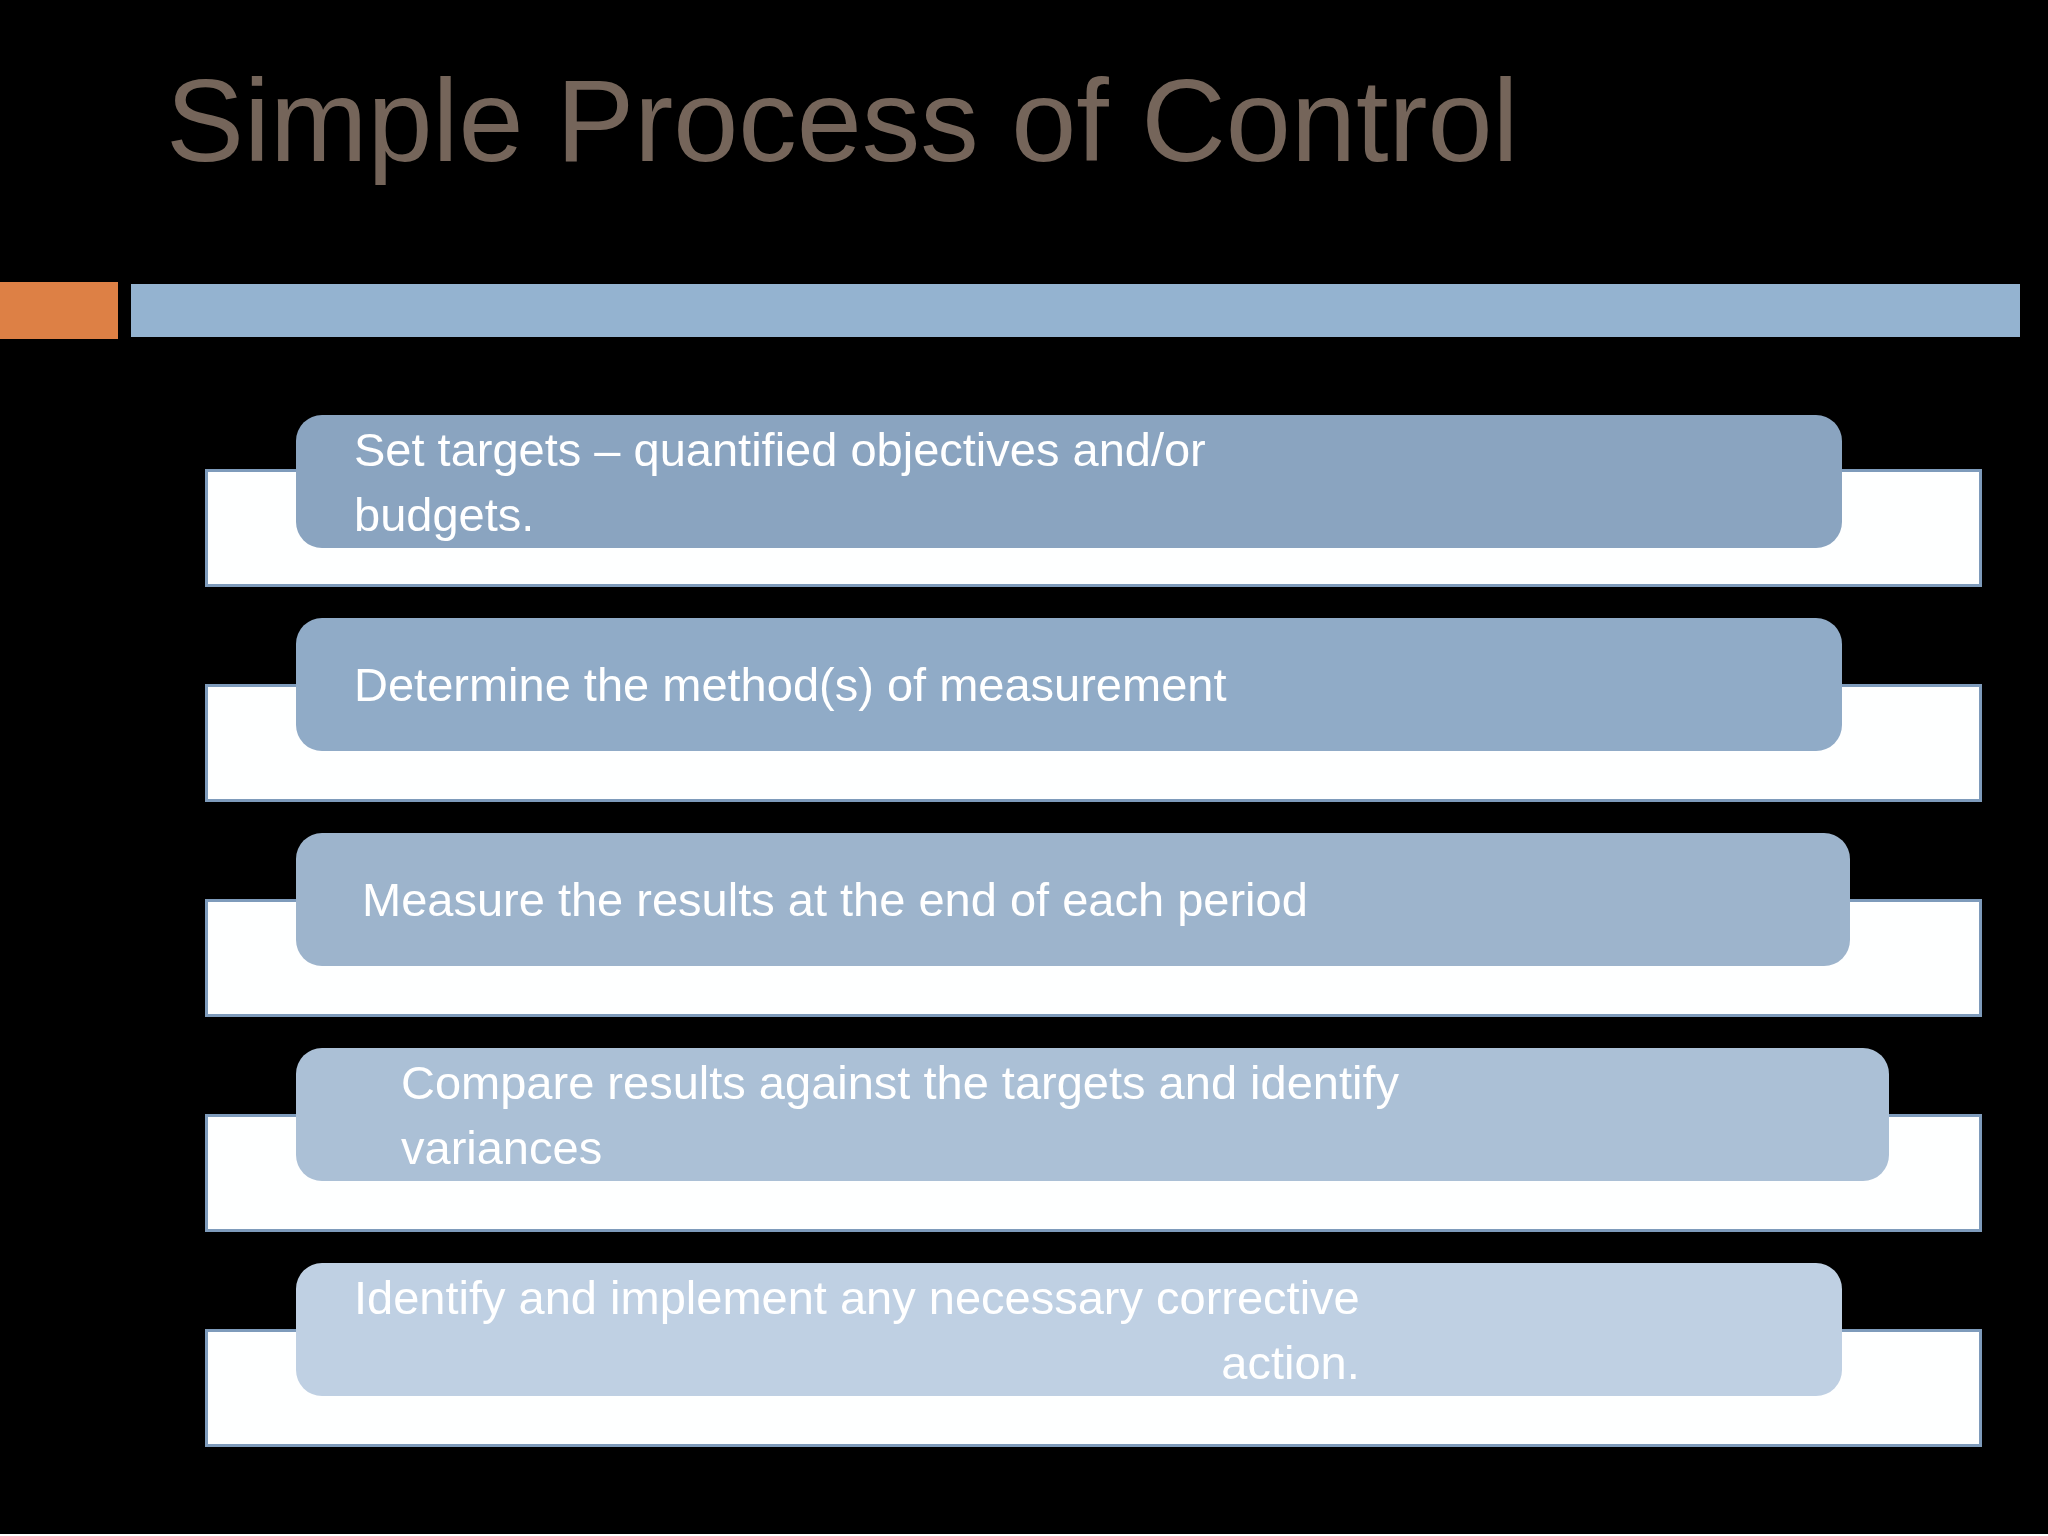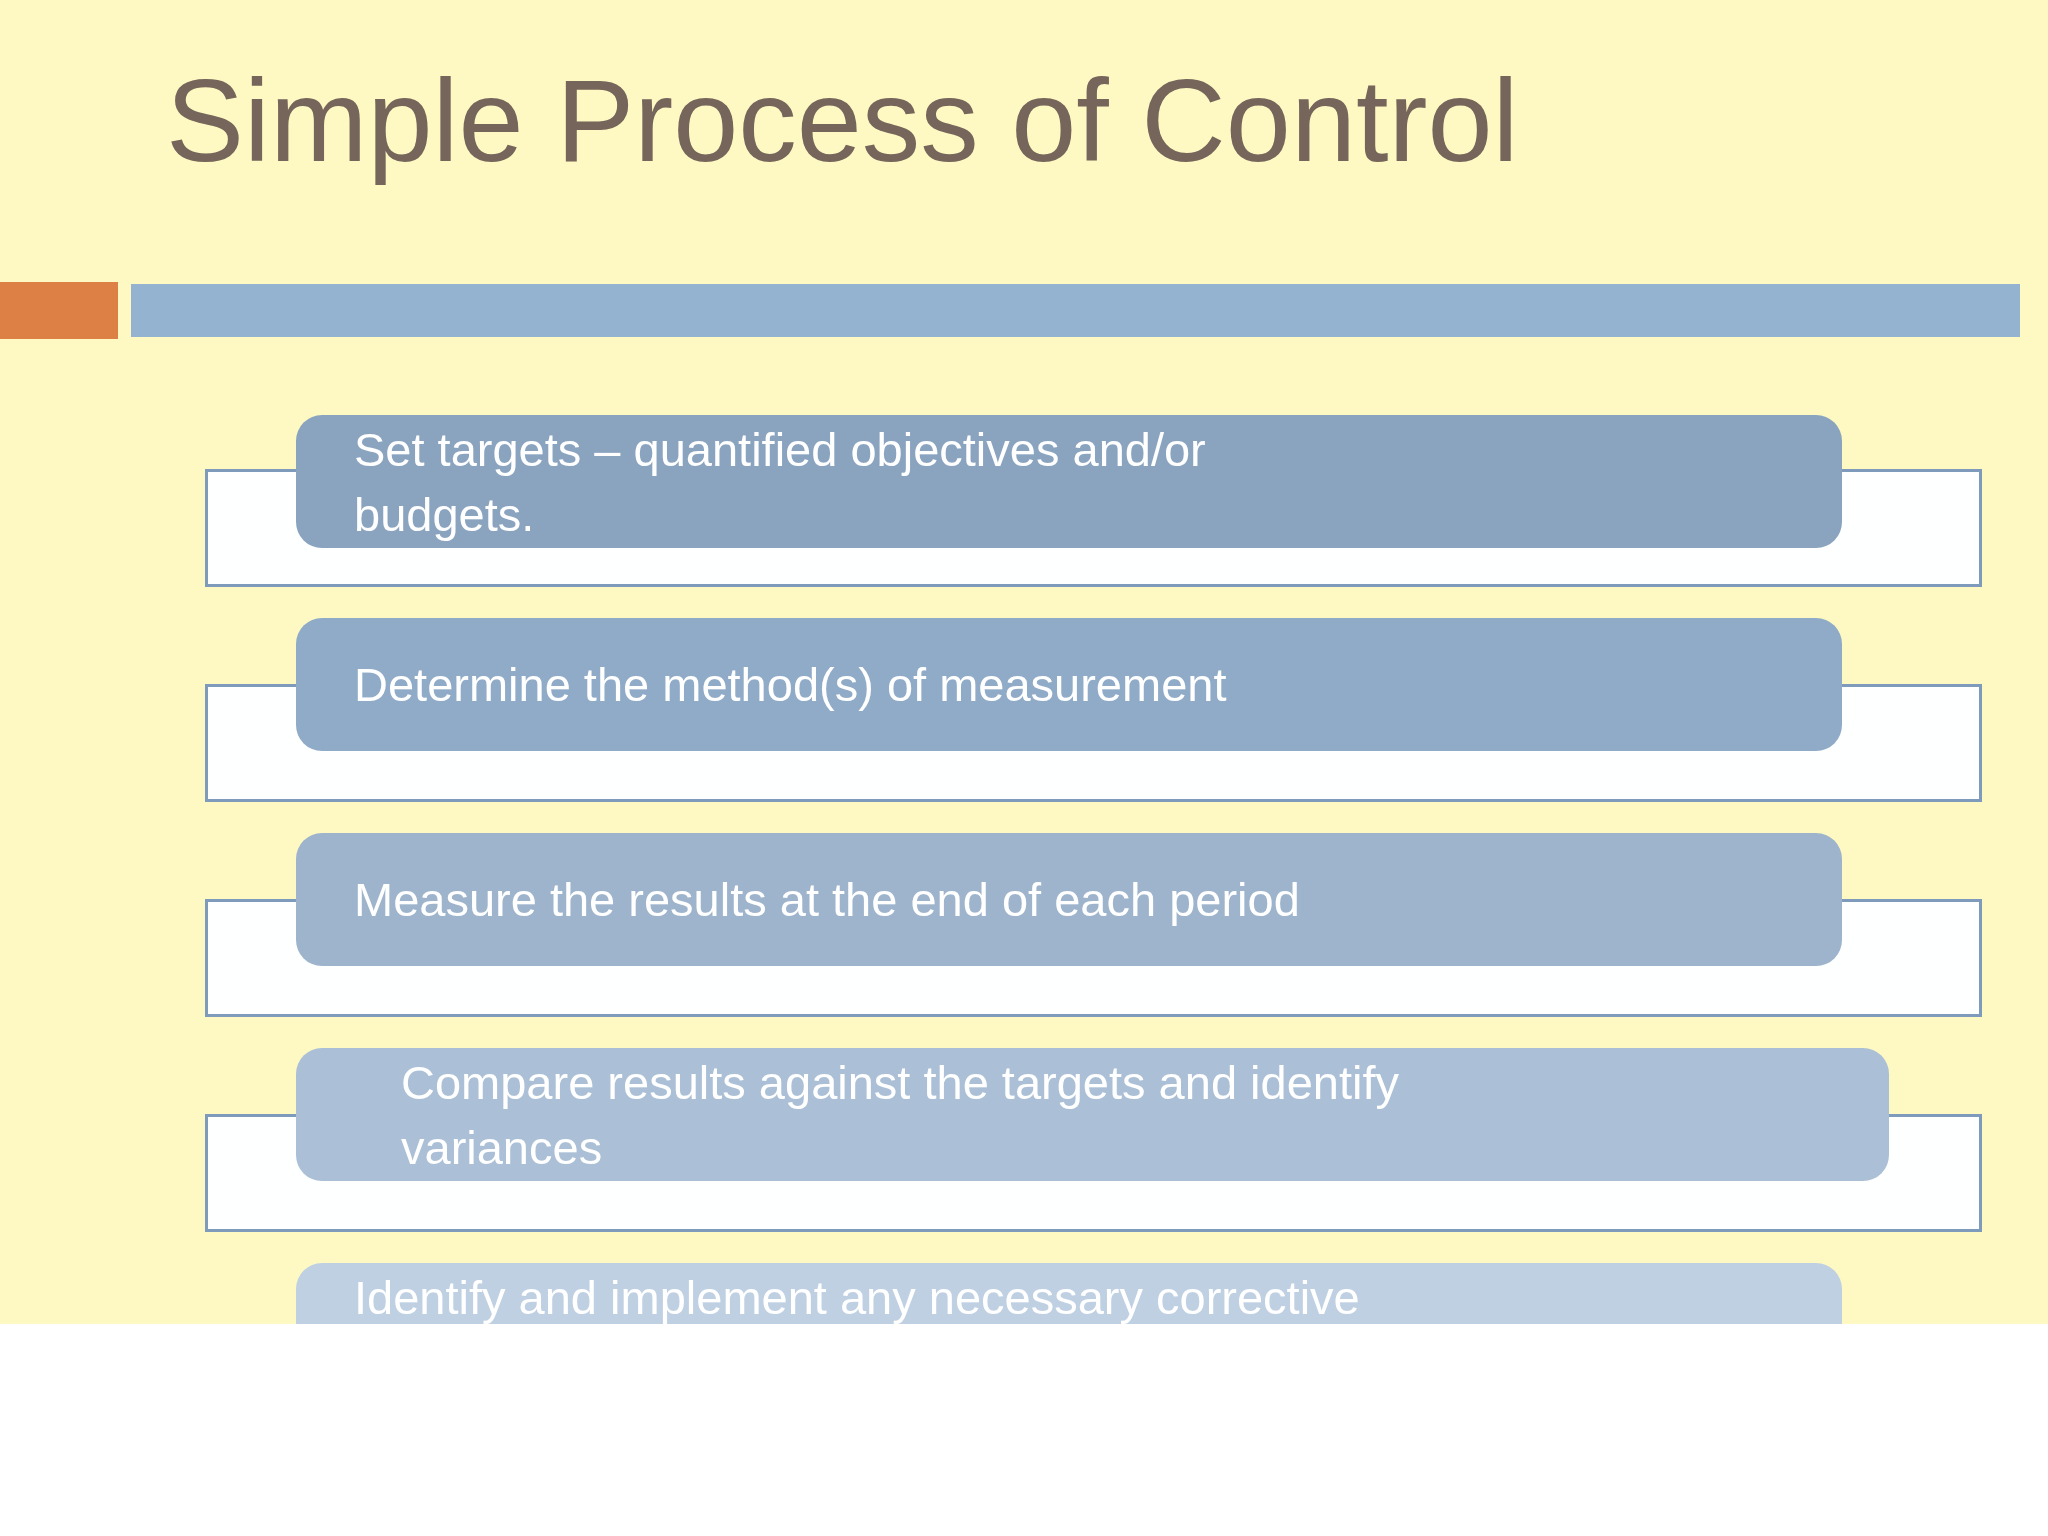--- a/index.html
+++ b/index.html
@@ -1,20 +1,20 @@
 <!DOCTYPE html>
 <html><head>
 <meta charset="utf-8">
 <style>
   html, body { margin: 0; padding: 0; background: #ffffff; }
   #slide {
     position: relative;
     width: 2048px;
-    height: 1324px;
-    background: #fef9c3;
+    height: 1534px;
+    background: #000000;
     overflow: hidden;
     font-family: "Liberation Sans", sans-serif;
   }
   #slide-title {
     position: absolute;
     left: 166px;
     top: 48px;
     font-size: 117px;
     line-height: 1.25;
     font-weight: 400;
@@ -75,21 +75,21 @@
 
   <div class="step" style="top:618px">
     <div class="outline" style="background-color: rgb(254, 255, 255); border-color: rgb(126, 155, 187);"></div>
     <div class="box" style="background-color: rgb(144, 171, 199); color: rgb(255, 255, 255);">
       <span class="step-text">Determine the method(s) of measurement</span>
     </div>
   </div>
 
   <div class="step" style="top:833px">
     <div class="outline" style="background-color: rgb(254, 255, 255); border-color: rgb(126, 155, 187);"></div>
-    <div class="box" style="background-color: rgb(157, 180, 204); color: rgb(255, 255, 255);">
+    <div class="box" style="background-color: rgb(157, 180, 204); color: rgb(255, 255, 255); padding-left: 8px;">
       <span class="step-text">Measure the results at the end of each period</span>
     </div>
   </div>
 
   <div class="step" style="top:1048px">
     <div class="outline" style="background-color: rgb(254, 255, 255); border-color: rgb(126, 155, 187);"></div>
     <div class="box" style="background-color: rgb(171, 192, 214); color: rgb(255, 255, 255); padding-left: 47px;">
       <span class="step-text">Compare results against the targets and identify
 variances</span>
     </div>

